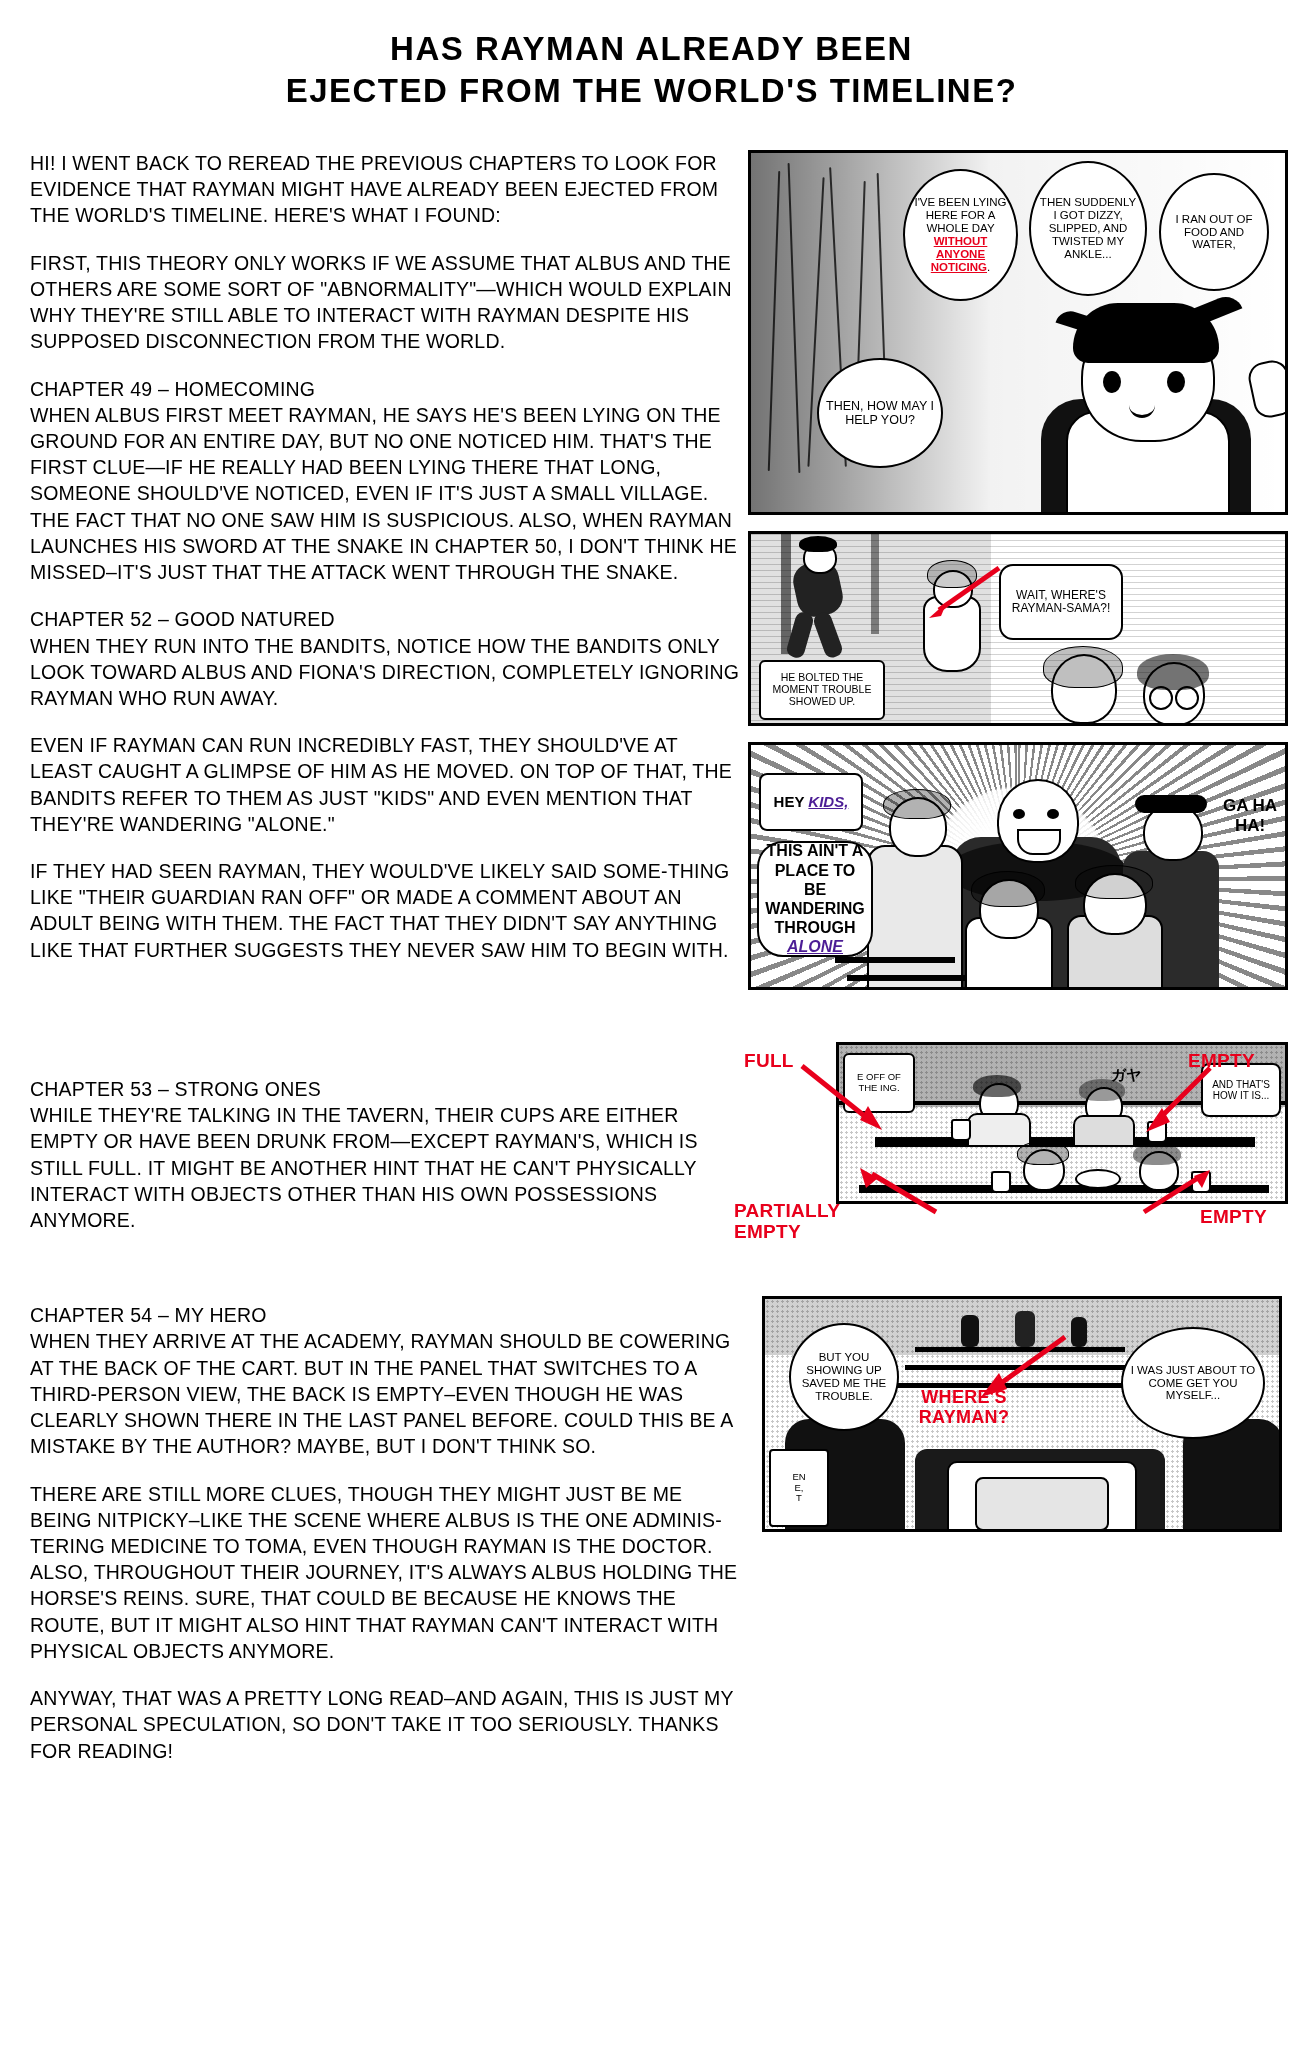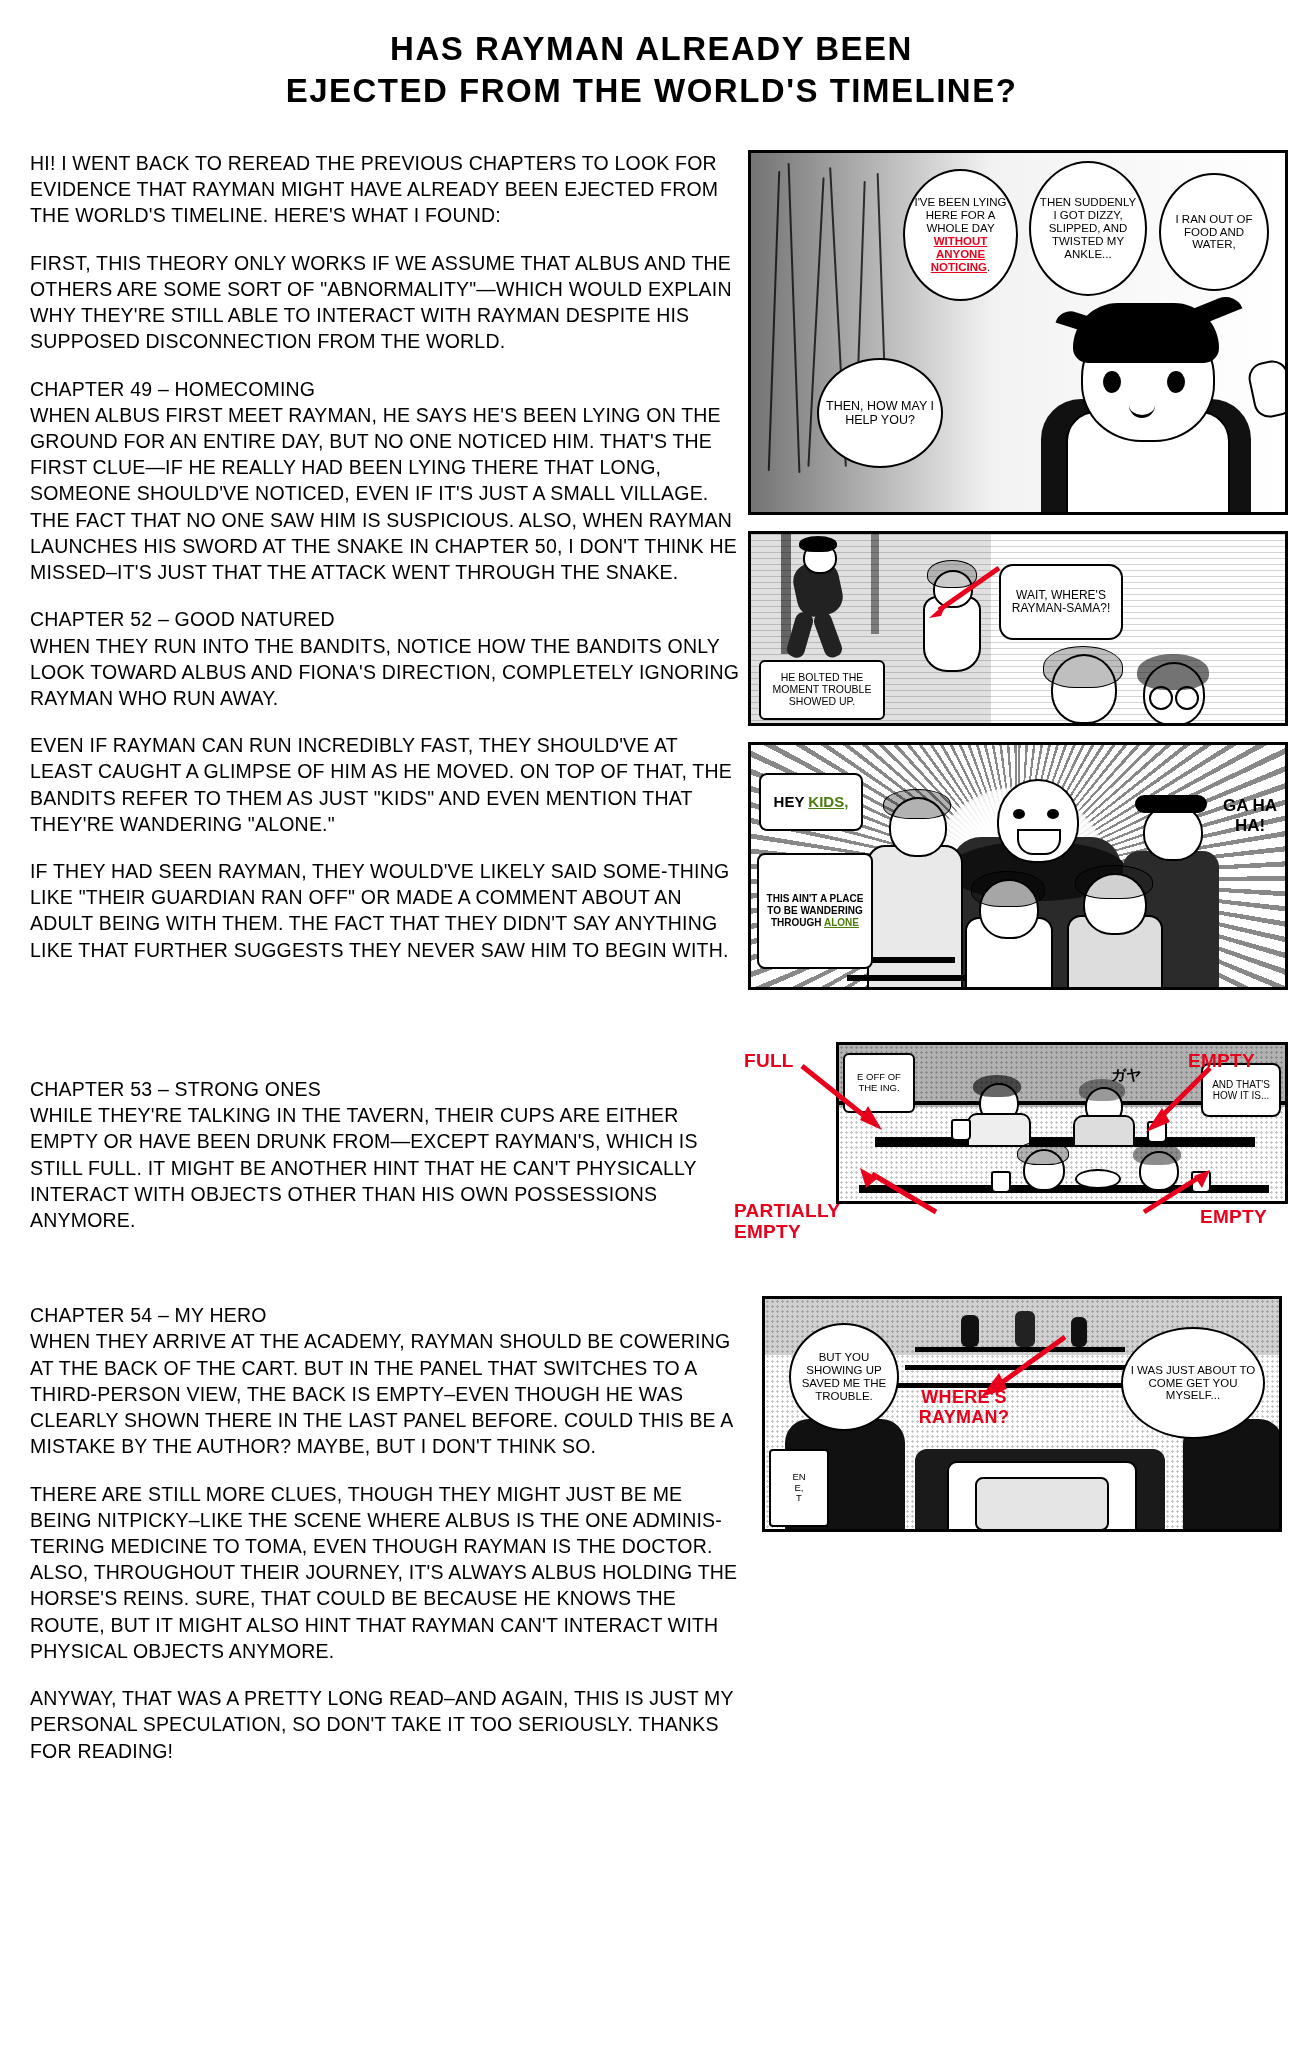--- a/index.html
+++ b/index.html
@@ -139,21 +139,21 @@
     z-index: 5;
   }
   .bubble.rect {
     border-radius: 10px;
   }
   .bubble.spiky {
     border-radius: 8px;
   }
   .bubble .txt { display: block; }
   .u-red { color: #e8001c; text-decoration: underline; font-weight: bold; }
-  .red { color: #4d7c0f; font-weight: bold; }
+  .red { color: #4c1d95; font-weight: bold; font-style: italic; }
   .sfx {
     position: absolute;
     font-family: "Liberation Sans", sans-serif;
     font-weight: bold;
     text-transform: uppercase;
     z-index: 6;
     margin-top: 17px;
   }
   
   .annot {
@@ -349,21 +349,21 @@
           <div class="fig" style="left:84px;top:212px;width:120px;height:6px;background:#000;"></div>
           <div class="fig" style="left:96px;top:230px;width:120px;height:6px;background:#000;"></div>
         </div>
 
         <div class="bubble spiky" style="left:8px;top:28px;width:104px;height:58px;font-size:15px;font-weight:bold;">
           <span class="txt">
             <span>Hey </span><span class="red" style="text-decoration:underline;">kids,</span>
           </span>
         </div>
 
-        <div class="bubble spiky" style="left:6px;top:108px;width:116px;height:116px;font-size:10px;font-weight:bold;line-height:1.2;">
+        <div class="bubble spiky" style="left:6px;top:96px;width:116px;height:116px;font-size:16px;font-weight:bold;line-height:1.2;border-radius:26px;">
           <span class="txt">
             <span>This ain't a place to be wandering through </span><span class="red" style="text-decoration:underline;">alone</span>
           </span>
         </div>
 
         <div class="sfx" style="left:466px;top:34px;width:66px;font-size:17px;text-align:center;color:#000;">
           <span>Ga ha ha!</span>
         </div>
       </div>
 

